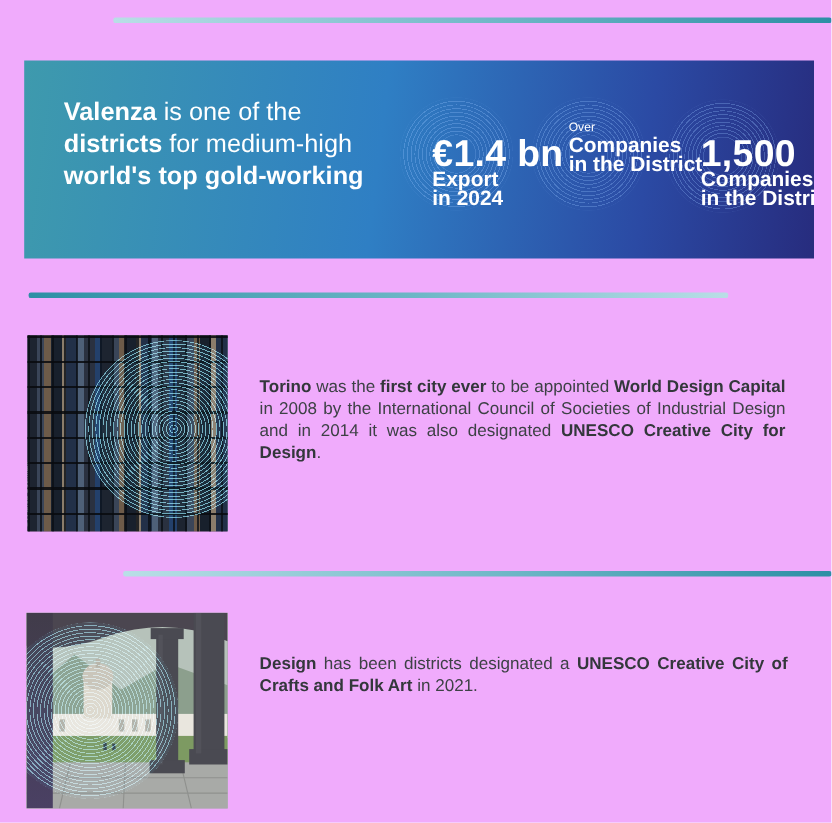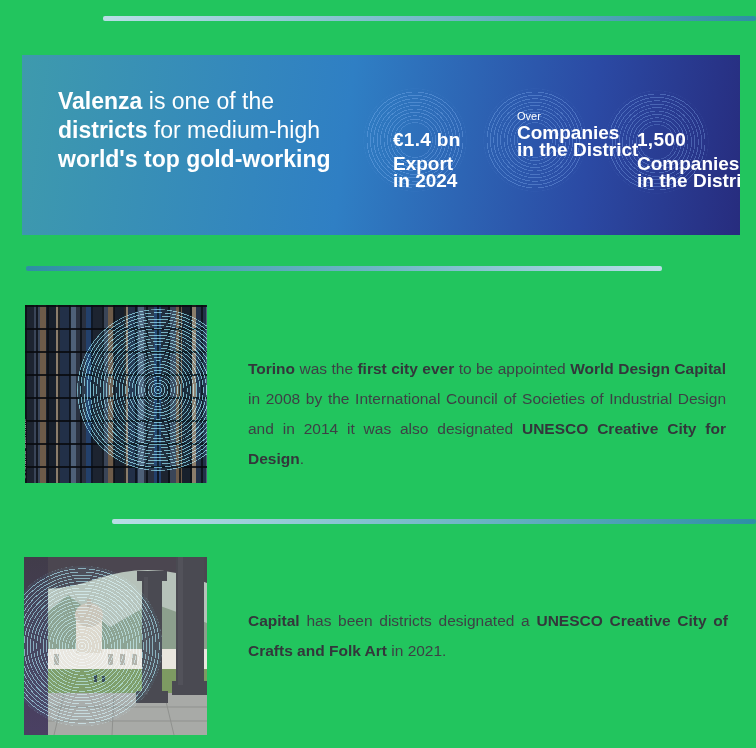--- a/index.html
+++ b/index.html
@@ -1,38 +1,38 @@
 <!DOCTYPE html>
 <html><head>
 <meta charset="utf-8">
 <style>
   html,body{margin:0;padding:0;background:#ffffff;}
   .page{
-    position:relative;width:756px;height:748px;background:#22c55e;
+    position:relative;width:756px;height:748px;background:#f0abfc;
     overflow:hidden;font-family:"Liberation Sans",sans-serif;color:#3d4145;
   }
   
   .rule{position:absolute;height:5px;border-radius:2px;}
   .rule-top{left:103px;top:16px;width:653px;
     background:linear-gradient(90deg,#b9dee6 0%,#6db6c6 55%,#2d8fa5 100%);}
   .rule-mid{left:26px;top:266px;width:636px;
     background:linear-gradient(90deg,#2d8fa5 0%,#6db6c6 55%,#b9dee6 100%);}
   .rule-bottom{left:112px;top:519px;width:644px;
     background:linear-gradient(90deg,#b9dee6 0%,#6db6c6 55%,#2d8fa5 100%);}
   
   .banner{
     position:absolute;left:22px;top:55px;width:718px;height:180px;
     background:linear-gradient(97deg,#3e9aad 0%,#2f7fc4 45%,#2b4aa4 78%,#272c7e 100%);
     color:#ffffff;overflow:hidden;
   }
   .hl{position:absolute;left:36px;top:32px;font-size:23px;line-height:29px;font-weight:400;}
   .hl .b{font-weight:700;}
   .stat{position:absolute;top:53px;width:130px;}
   .stat-over{height:17px;font-size:11px;font-weight:400;line-height:17px;position:relative;z-index:2;}
-  .stat-value{height:31px;font-size:19px;font-weight:700;line-height:30px;letter-spacing:.3px;position:relative;z-index:2;}
+  .stat-value{height:31px;font-size:34px;font-weight:700;line-height:30px;letter-spacing:.3px;position:relative;z-index:2;}
   .stat-label{font-size:19px;line-height:16.5px;font-weight:600;position:relative;z-index:2;}
   .stat-1{left:371px;} .stat-2{left:495px;} .stat-3{left:615px;}
   .stat-ring{
     position:absolute;width:108px;height:108px;border-radius:50%;z-index:1;
     background:repeating-radial-gradient(circle,rgba(150,195,255,.55) 0 .8px,rgba(255,255,255,0) .8px 3.4px);
     -webkit-mask:radial-gradient(circle closest-side,transparent 0 28%,#000 34% 90%,transparent 96%);
     mask:radial-gradient(circle closest-side,transparent 0 28%,#000 34% 90%,transparent 96%);
     opacity:.55;
   }
   .ring-1{left:339px;top:31px;} .ring-2{left:459px;top:31px;} .ring-3{left:581px;top:33px;}
@@ -52,21 +52,21 @@
   }
   .rings-torino{width:162px;height:162px;left:52px;top:4px;}
   .rings-biella{width:160px;height:160px;left:-22px;top:9px;opacity:.7;}
   .credit{
     position:absolute;left:2px;bottom:4px;transform-origin:0 100%;
     transform:rotate(-90deg);font-size:6px;color:#cfd3d8;letter-spacing:.4px;white-space:nowrap;
   }
   .biella-svg{position:absolute;left:0;top:0;}
   
   .para{
-    position:absolute;margin:16px;font-size:15.5px;line-height:30px;
+    position:absolute;margin:4px;font-size:15.5px;line-height:20px;
     text-align:justify;color:#3d4145;
   }
   .para .b{font-weight:700;color:#33373b;}
   .para-torino{left:232px;top:338px;width:478px;}
   .para-biella{left:232px;top:590px;width:480px;}
 </style>
 </head>
 <body>
 
 <div class="page">
@@ -160,16 +160,16 @@
           <rect x="152" y="0" width="28" height="128"></rect>
             <rect x="148" y="124" width="35" height="14"></rect>
         </g>
         <g fill="#5a5a62" opacity="0.5">
           <rect x="120" y="20" width="4" height="118"></rect>
             <rect x="154" y="0" width="5" height="128"></rect>
         </g>
       </svg>
       <div class="rings rings-biella"></div>
     </div>
-    <p class="para para-biella"><span class="b">Capital</span><span> has been districts designated a </span><span class="b">UNESCO Creative City of Crafts and Folk Art</span><span> in 2021.</span></p>
+    <p class="para para-biella"><span class="b">Design</span><span> has been districts designated a </span><span class="b">UNESCO Creative City of Crafts and Folk Art</span><span> in 2021.</span></p>
   </section>
 
 </div>
 
 </body></html>

